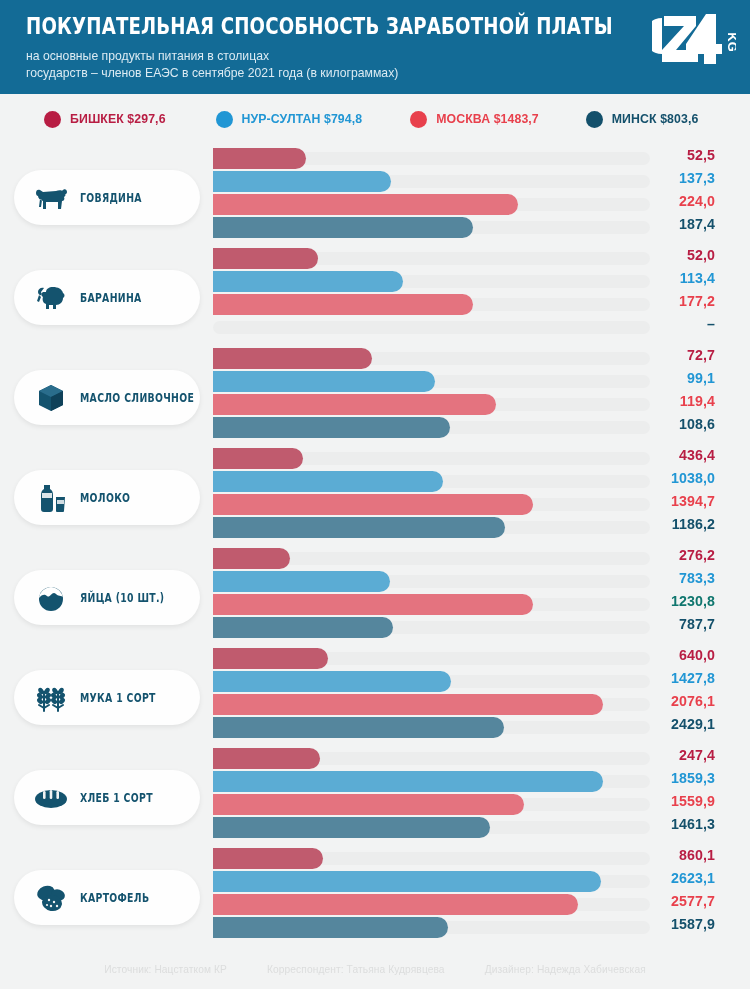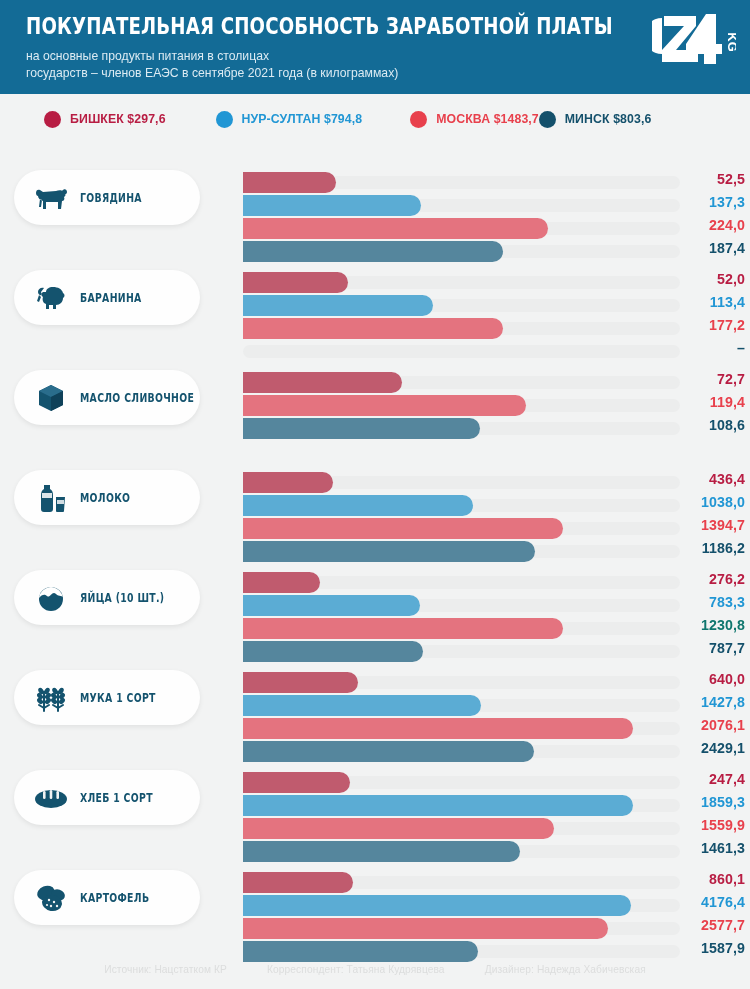--- a/index.html
+++ b/index.html
@@ -59,21 +59,21 @@
   .legend-dot {
     width: 17px; height: 17px; border-radius: 50%;
     display: inline-block; margin-right: 9px; flex: none;
   }
   .legend-label {
     font-size: 12.3px; font-weight: bold; letter-spacing: 0.1px;
     font-family: "Liberation Sans", sans-serif;
   }
   .lg0 { margin-right: 50px; }
   .lg1 { margin-right: 48px; }
-  .lg2 { }
+  .lg2 { margin-right: 47px; }
 
   
   .rows { position: relative; padding-top: 4px; }
   .row {
     position: relative;
     height: 100px;
   }
   .pill {
     position: absolute;
     left: 14px; top: 22px;
@@ -91,21 +91,21 @@
     color: #14536e;
     font-size: 11.8px;
     font-weight: bold;
     letter-spacing: 0.35px;
     font-family: "Liberation Sans Narrow", "DejaVu Sans Condensed", "Liberation Sans", sans-serif;
     transform: scaleX(0.88);
     transform-origin: left center;
     white-space: nowrap;
   }
 
-  .bars { position: absolute; left: 213px; top: 24px; width: 502px; margin-left: 30px; }
+  .bars { position: absolute; left: 213px; top: 0; width: 502px; }
   .barline {
     position: relative;
     height: 21px;
     margin-bottom: 2px;
   }
   .track {
     position: absolute; left: 0; top: 4px;
     width: 437px; height: 13px;
     background: #eceded;
     border-radius: 7px;
@@ -253,20 +253,25 @@
               <path d="M15 14 L27 8 L27 22 L15 28 Z" fill="#0f4159"></path>
             </svg>
           </span>
           <span class="pill-label">МАСЛО СЛИВОЧНОЕ</span>
         </div>
         <div class="bars">
           <div class="barline">
             <span class="track"></span>
             <span class="bar" style="width:159px;background:#c05b6e"></span>
             <span class="val" style="color:#b81d43">72,7</span>
+          </div>
+          <div class="barline">
+            <span class="track"></span>
+            <span class="bar" style="width:222px;background:#5bacd4"></span>
+            <span class="val" style="color:#2196d4">99,1</span>
           </div>
           <div class="barline">
             <span class="track"></span>
             <span class="bar" style="width:283px;background:#e4737f"></span>
             <span class="val" style="color:#e8404c">119,4</span>
           </div>
           <div class="barline">
             <span class="track"></span>
             <span class="bar" style="width:237px;background:#55869d"></span>
             <span class="val" style="color:#14506b">108,6</span>
@@ -445,21 +450,21 @@
         </div>
         <div class="bars">
           <div class="barline">
             <span class="track"></span>
             <span class="bar" style="width:110px;background:#c05b6e"></span>
             <span class="val" style="color:#b81d43">860,1</span>
           </div>
           <div class="barline">
             <span class="track"></span>
             <span class="bar" style="width:388px;background:#5bacd4"></span>
-            <span class="val" style="color:#2196d4">4176,4</span>
+            <span class="val" style="color:#2196d4">2623,1</span>
           </div>
           <div class="barline">
             <span class="track"></span>
             <span class="bar" style="width:365px;background:#e4737f"></span>
             <span class="val" style="color:#e8404c">2577,7</span>
           </div>
           <div class="barline">
             <span class="track"></span>
             <span class="bar" style="width:235px;background:#55869d"></span>
             <span class="val" style="color:#14506b">1587,9</span>

